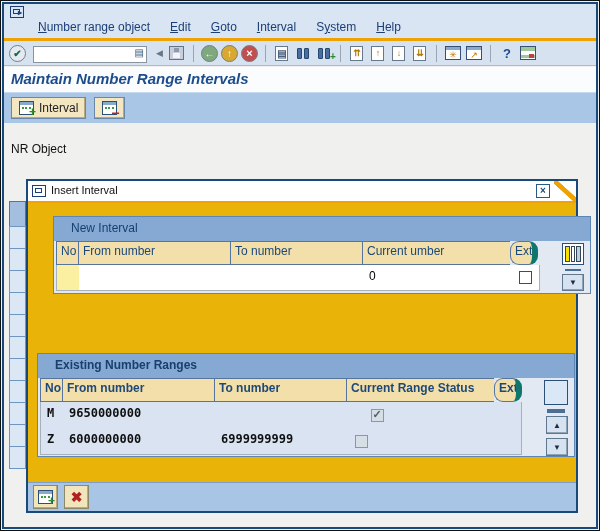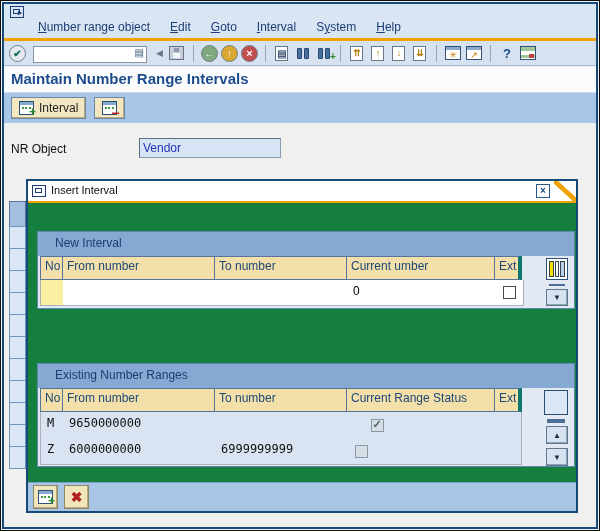--- a/index.html
+++ b/index.html
@@ -46,21 +46,21 @@
   .winicon { width:16px; height:14px; border:1px solid #345074; background:#FFF; position:relative;
              font-size:9px; text-align:center; line-height:12px; color:#C27800; }
   .winicon::before { content:""; position:absolute; left:0; top:0; right:0; height:3px; background:#88AACC; }
   .winicon span { position:relative; top:2px; }
   .helpq { font-size:13px; font-weight:bold; color:#1A4A8C; }
   .cust { width:16px; height:14px; border:1px solid #345074;
           background:linear-gradient(#9CC89C 0 4px,#FFF 4px 8px,#9CC89C 8px 11px,#FFF 11px); position:relative; }
   .cust::after { content:""; position:absolute; right:1px; bottom:1px; width:5px; height:4px; background:#C04040; }
 
   
-  .title-band { position:absolute; top:66px; left:1px; right:1px; height:25px; background:#FBFCFE; }
+  .title-band { position:absolute; top:66px; left:1px; right:1px; height:25px; background:#FBFCFE;font-style:italic; }
   .page-title { position:absolute; left:9px; top:3px; font-size:15px; font-weight:bold; color:#1D4C8C; }
   .app-toolbar { position:absolute; top:91px; left:1px; right:1px; height:31px; background:#A9C6E6;
                  border-top:1px solid #C6D9EE; display:flex; align-items:center; padding-left:9px; gap:8px; }
   .sap-btn { height:22px; background:#F3E7C2; border:1px solid #6A86A8; box-shadow:inset -1px -1px 0 #B9A97C;
              display:flex; align-items:center; gap:5px; padding:0 7px; font-size:12px; color:#222; cursor:pointer; }
   .tbl-icon { width:15px; height:14px; background:#FFF; border:1px solid #2A5078; position:relative; }
   .tbl-icon::before { content:""; position:absolute; left:0; top:0; right:0; height:3px; background:#88AACC; }
   .tbl-icon::after { content:""; position:absolute; left:2px; top:5px; width:9px; height:2px;
                      border-top:2px dotted #3E9A3E; }
   .tbl-icon .ov { position:absolute; right:-3px; bottom:-5px; font-size:12px; font-weight:bold; color:#2E8A2E; }
@@ -70,42 +70,42 @@
   .nr-label { position:absolute; left:10px; top:141px; font-size:12px; color:#101010; }
   .nr-field { position:absolute; left:138px; top:137px; width:142px; height:20px; background:#D7E4F5;
               border:1px solid #8A9CB0; border-top-color:#5C7084; border-left-color:#5C7084;
               font-size:12px; color:#2233BB; padding:2px 3px; }
   .bg-strip { position:absolute; left:8px; top:200px; width:17px; z-index:1; }
   .bg-strip .hd { height:26px; background:#A3BEDE; border:1px solid #54749C; }
   .bg-strip .cell { height:23px; background:#DCE7F5; border:1px solid #6E96C2; margin-top:-1px; }
 
   
   .dialog { position:absolute; left:25px; top:178px; width:552px; height:334px; border:2px solid #17497B;
-            background:#15803d; z-index:10; }
+            background:#eab308; z-index:10; }
   .dlg-titlebar { position:relative; height:20px; background:#FFF; }
   .dlg-icon { position:absolute; left:4px; top:4px; width:14px; height:12px; border:1px solid #1C3E76; background:#FFF; }
   .dlg-icon i { position:absolute; left:2px; top:2px; width:7px; height:5px; border:1px solid #1C3E76; display:block; }
   .dlg-title { position:absolute; left:23px; top:3px; font-size:11px; color:#101010; }
   .dlg-close { position:absolute; right:26px; top:3px; width:14px; height:14px; border:1px solid #2B5A8A;
                background:#FFF; color:#17497B; font-size:10px; font-weight:bold; line-height:12px; text-align:center; cursor:pointer; }
   .dlg-fold { position:absolute; right:0; top:0; width:22px; height:20px;
               background:linear-gradient(to top right,#FFF 42%,#EFA202 44%,#EFA202 58%,#FFF 60%); }
   .dlg-rule { height:2px; background:#EFA202; }
   .dlg-body { position:relative; height:308px; }
 
   .panel { position:absolute; left:9px; width:538px; border:1px solid #5E86B4; background:#E2E9F2; }
-  .panel.new { top:28px; height:78px; }
-  .panel.existing { top:160px; height:104px; }
+  .panel.new { top:13px; height:78px;margin-left:16px; }
+  .panel.existing { top:150px; height:104px;font-weight:bold; }
   .panel-band { height:24px; background:#85A9D3; color:#17406F; font-size:12px; line-height:23px; padding-left:17px; }
 
   .grid { position:absolute; left:2px; top:24px; }
   .hrow { display:flex; }
   .hcell { height:24px; background:#F2DFA9; color:#1E4878; font-size:12px; padding:2px 0 0 4px;
            border:1px solid #56749C; border-right:none; white-space:nowrap; overflow:hidden; }
-  .hcell:last-child { border-right:4px solid #0f766e; }
+  .hcell:last-child { border-right:6px solid #0f766e;border-radius:9px; }
   .drow { display:flex; border:1px solid #A8B0B8; border-top:none; background:#FFF; }
   .dcell { height:25px; font-size:12px; padding:4px 0 0 6px; white-space:nowrap; overflow:hidden; }
   .w-no{width:22px;} .w-from{width:152px;} .w-to{width:132px;} .w-cur{width:148px;} .w-ext{width:28px;}
   .cell-yellow { background:#FBF0A2; }
   .exist .drow { background:#D9E3F1; border:none; }
   .exist .dcell { height:26px; }
   .mono { font-family:"DejaVu Sans Mono",monospace; font-size:12px; color:#101010; }
   .ext-cell { display:flex; align-items:center; justify-content:center; padding:0; }
   .cb { width:13px; height:13px; border:1px solid #4A4A4A; background:#FFF; position:relative; }
   .cb.gray { border-color:#8A98A6; background:#D6DEE6; }
@@ -226,21 +226,20 @@
       <span>Interval</span>
     </span>
     <span class="sap-btn">
       <span class="tbl-icon red">
           <span class="ov">−</span>
         </span>
     </span>
   </div>
 
   <span class="nr-label">NR Object</span>
-  <div class="nr-field">Vendor</div>
 
   <div class="bg-strip">
     <div class="hd"></div>
     <div class="cell"></div>
     <div class="cell"></div>
     <div class="cell"></div>
     <div class="cell"></div>
     <div class="cell"></div>
     <div class="cell"></div>
     <div class="cell"></div>

